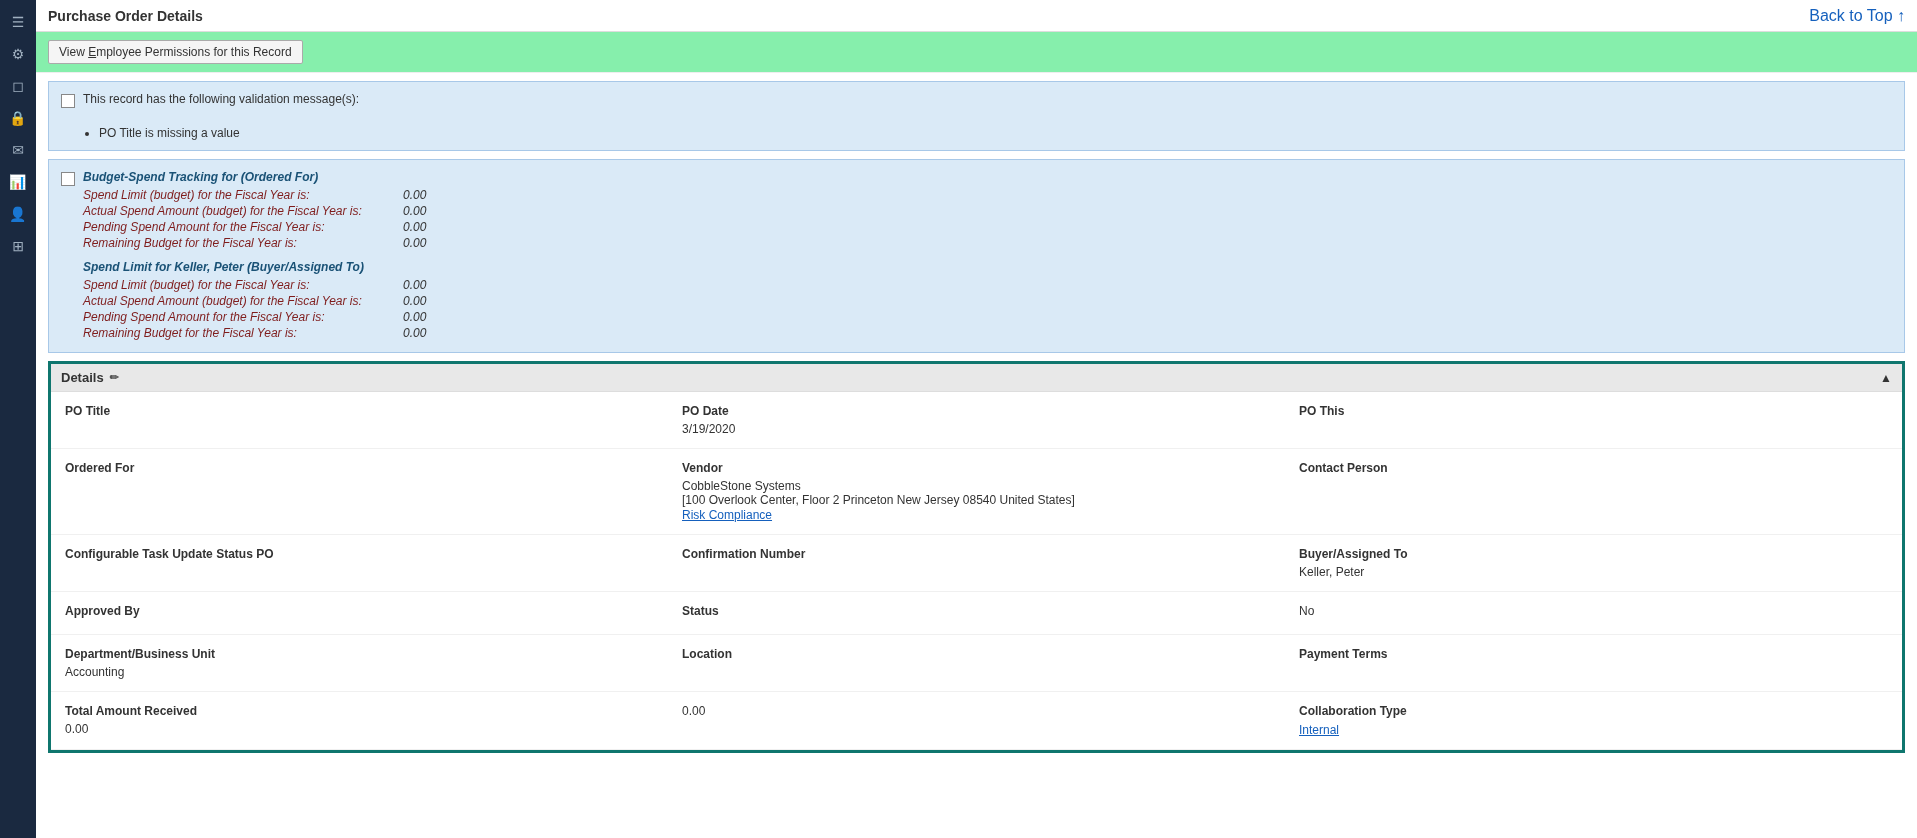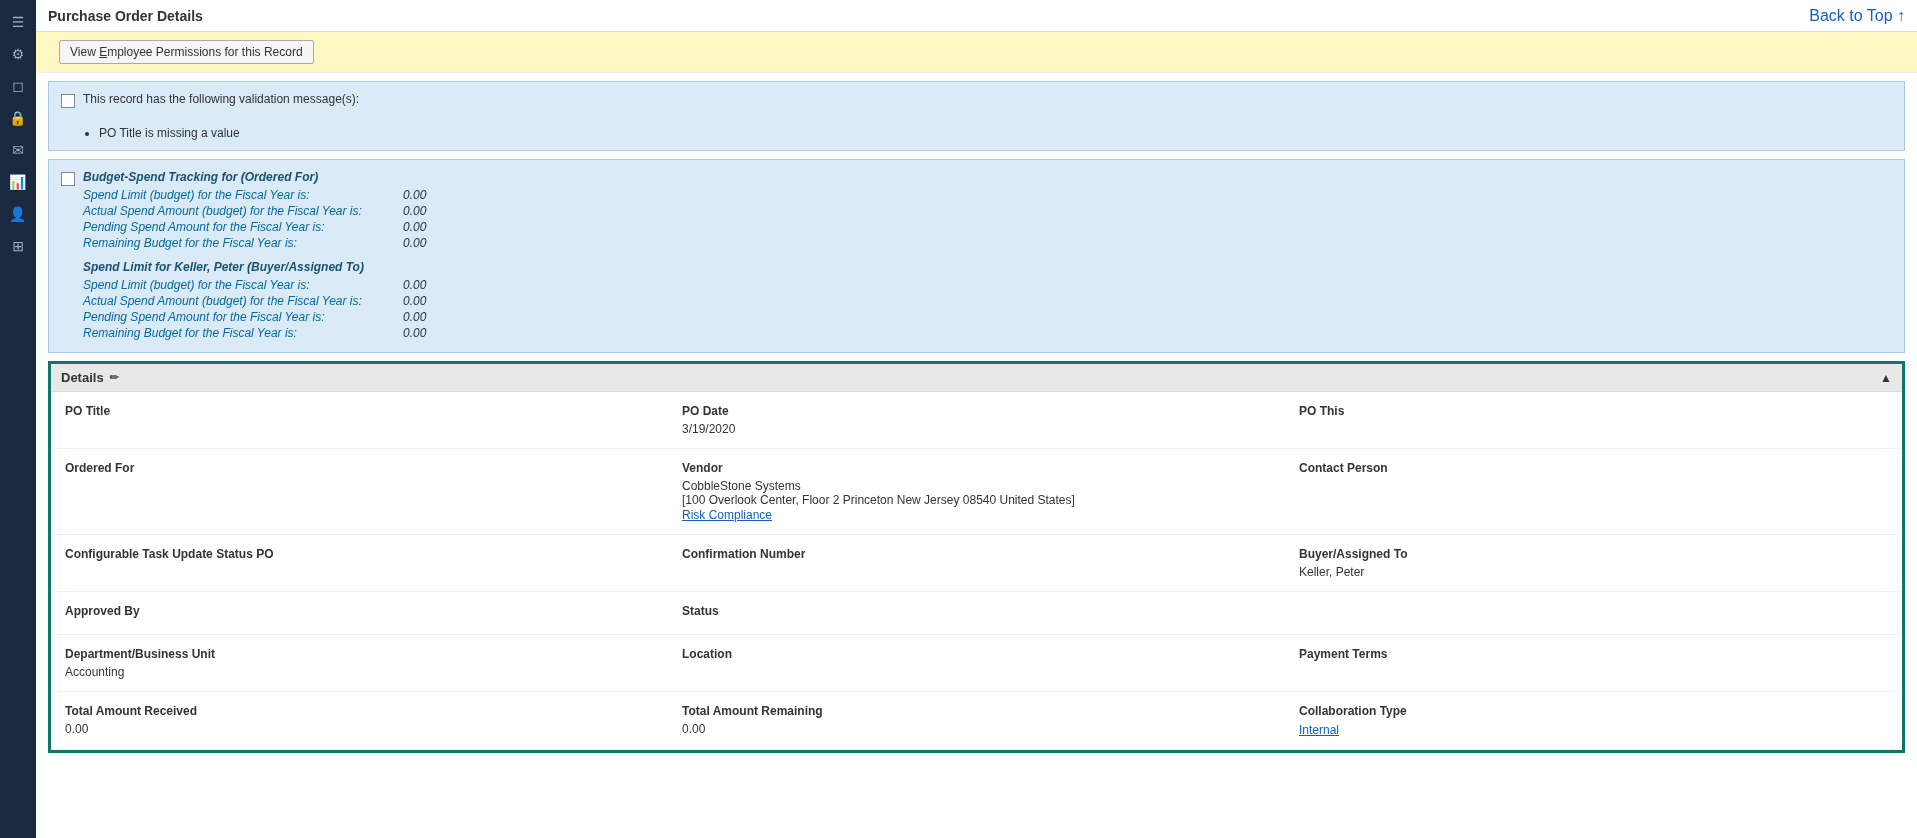--- a/index.html
+++ b/index.html
@@ -51,22 +51,22 @@
     }
     .back-to-top {
       font-size: 16px;
       color: #1560bd;
       cursor: pointer;
       text-decoration: none;
     }
 
     
     .toolbar {
-      padding: 8px 23px;
-      background: #fef9c3;
+      padding: 8px 12px;
+      background: #86efac;
       border-bottom: 1px solid #eee;
     }
     .btn-employee-permissions {
       border: 1px solid #aaa;
       background: #f5f5f5;
       padding: 4px 10px;
       font-size: 12px;
       cursor: pointer;
       color: #333;
       border-radius: 2px;
@@ -114,21 +114,21 @@
       cursor: pointer;
     }
     .budget-content { font-size: 12px; color: #333; width: 100%; font-style: italic; }
     .budget-section { margin-bottom: 10px; }
     .budget-section:last-child { margin-bottom: 0; }
     .budget-title { font-weight: bold; color: #1a5276; margin-bottom: 4px; }
     .budget-row {
       display: flex;
       margin-bottom: 2px;
     }
-    .budget-label { width: 320px; color: #0369a1; }
+    .budget-label { width: 320px; color: #7f1d1d; }
     .budget-value { color: #333; }
 
     
     .details-section {
       margin: 8px 12px 8px 12px;
       border: 3px solid #0f766e;
     }
     .details-header {
       background: #e8e8e8;
       padding: 6px 10px;
@@ -323,41 +323,41 @@
 
       <div class="field-cell">
         <div class="field-label">Approved By</div>
         <div class="field-value"></div>
       </div>
       <div class="field-cell">
         <div class="field-label">Status</div>
         <div class="field-value"></div>
       </div>
       <div class="field-cell">
+        <div class="field-value">No</div>
       </div>
 
       <div class="field-cell">
         <div class="field-label">Department/Business Unit</div>
         <div class="field-value">Accounting</div>
       </div>
       <div class="field-cell">
         <div class="field-label">Location</div>
         <div class="field-value"></div>
       </div>
       <div class="field-cell">
         <div class="field-label">Payment Terms</div>
         <div class="field-value"></div>
       </div>
 
       <div class="field-cell">
         <div class="field-label">Total Amount Received</div>
         <div class="field-value">0.00</div>
       </div>
       <div class="field-cell">
-        <div class="field-label">Total Amount Remaining</div>
         <div class="field-value">0.00</div>
       </div>
       <div class="field-cell">
         <div class="field-label">Collaboration Type</div>
         <a class="field-link">Internal</a>
       </div>
 
     </div>
   </div>
 

